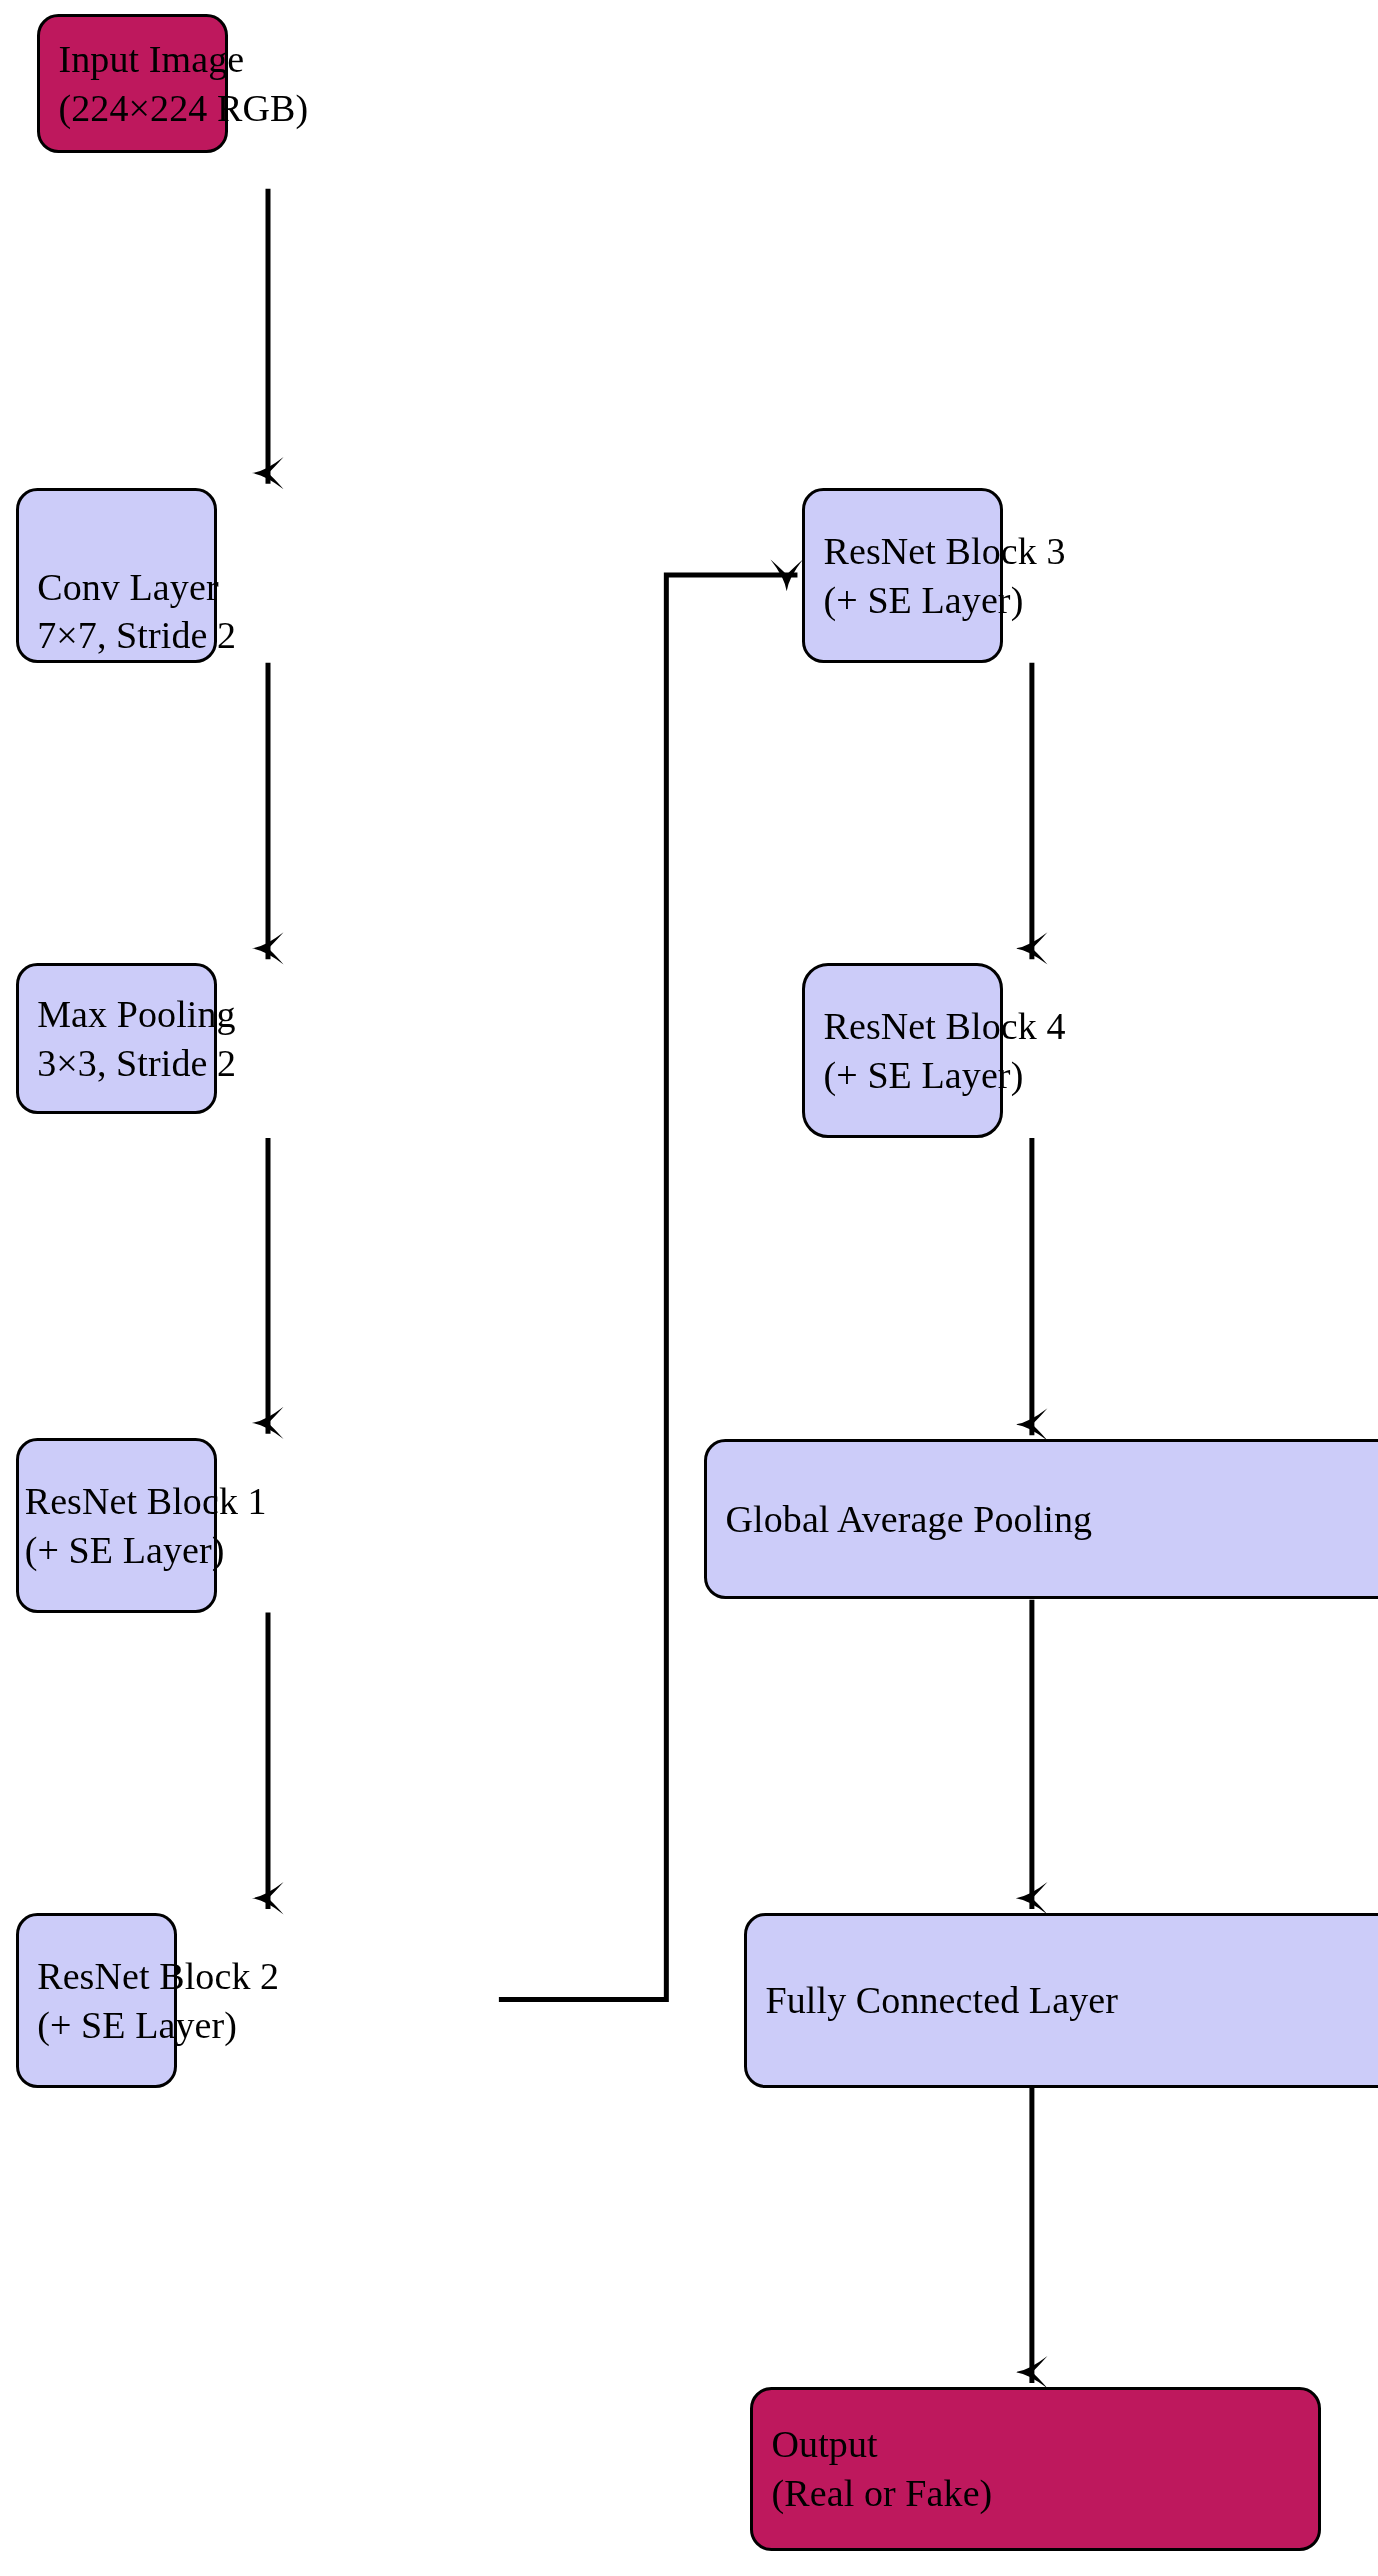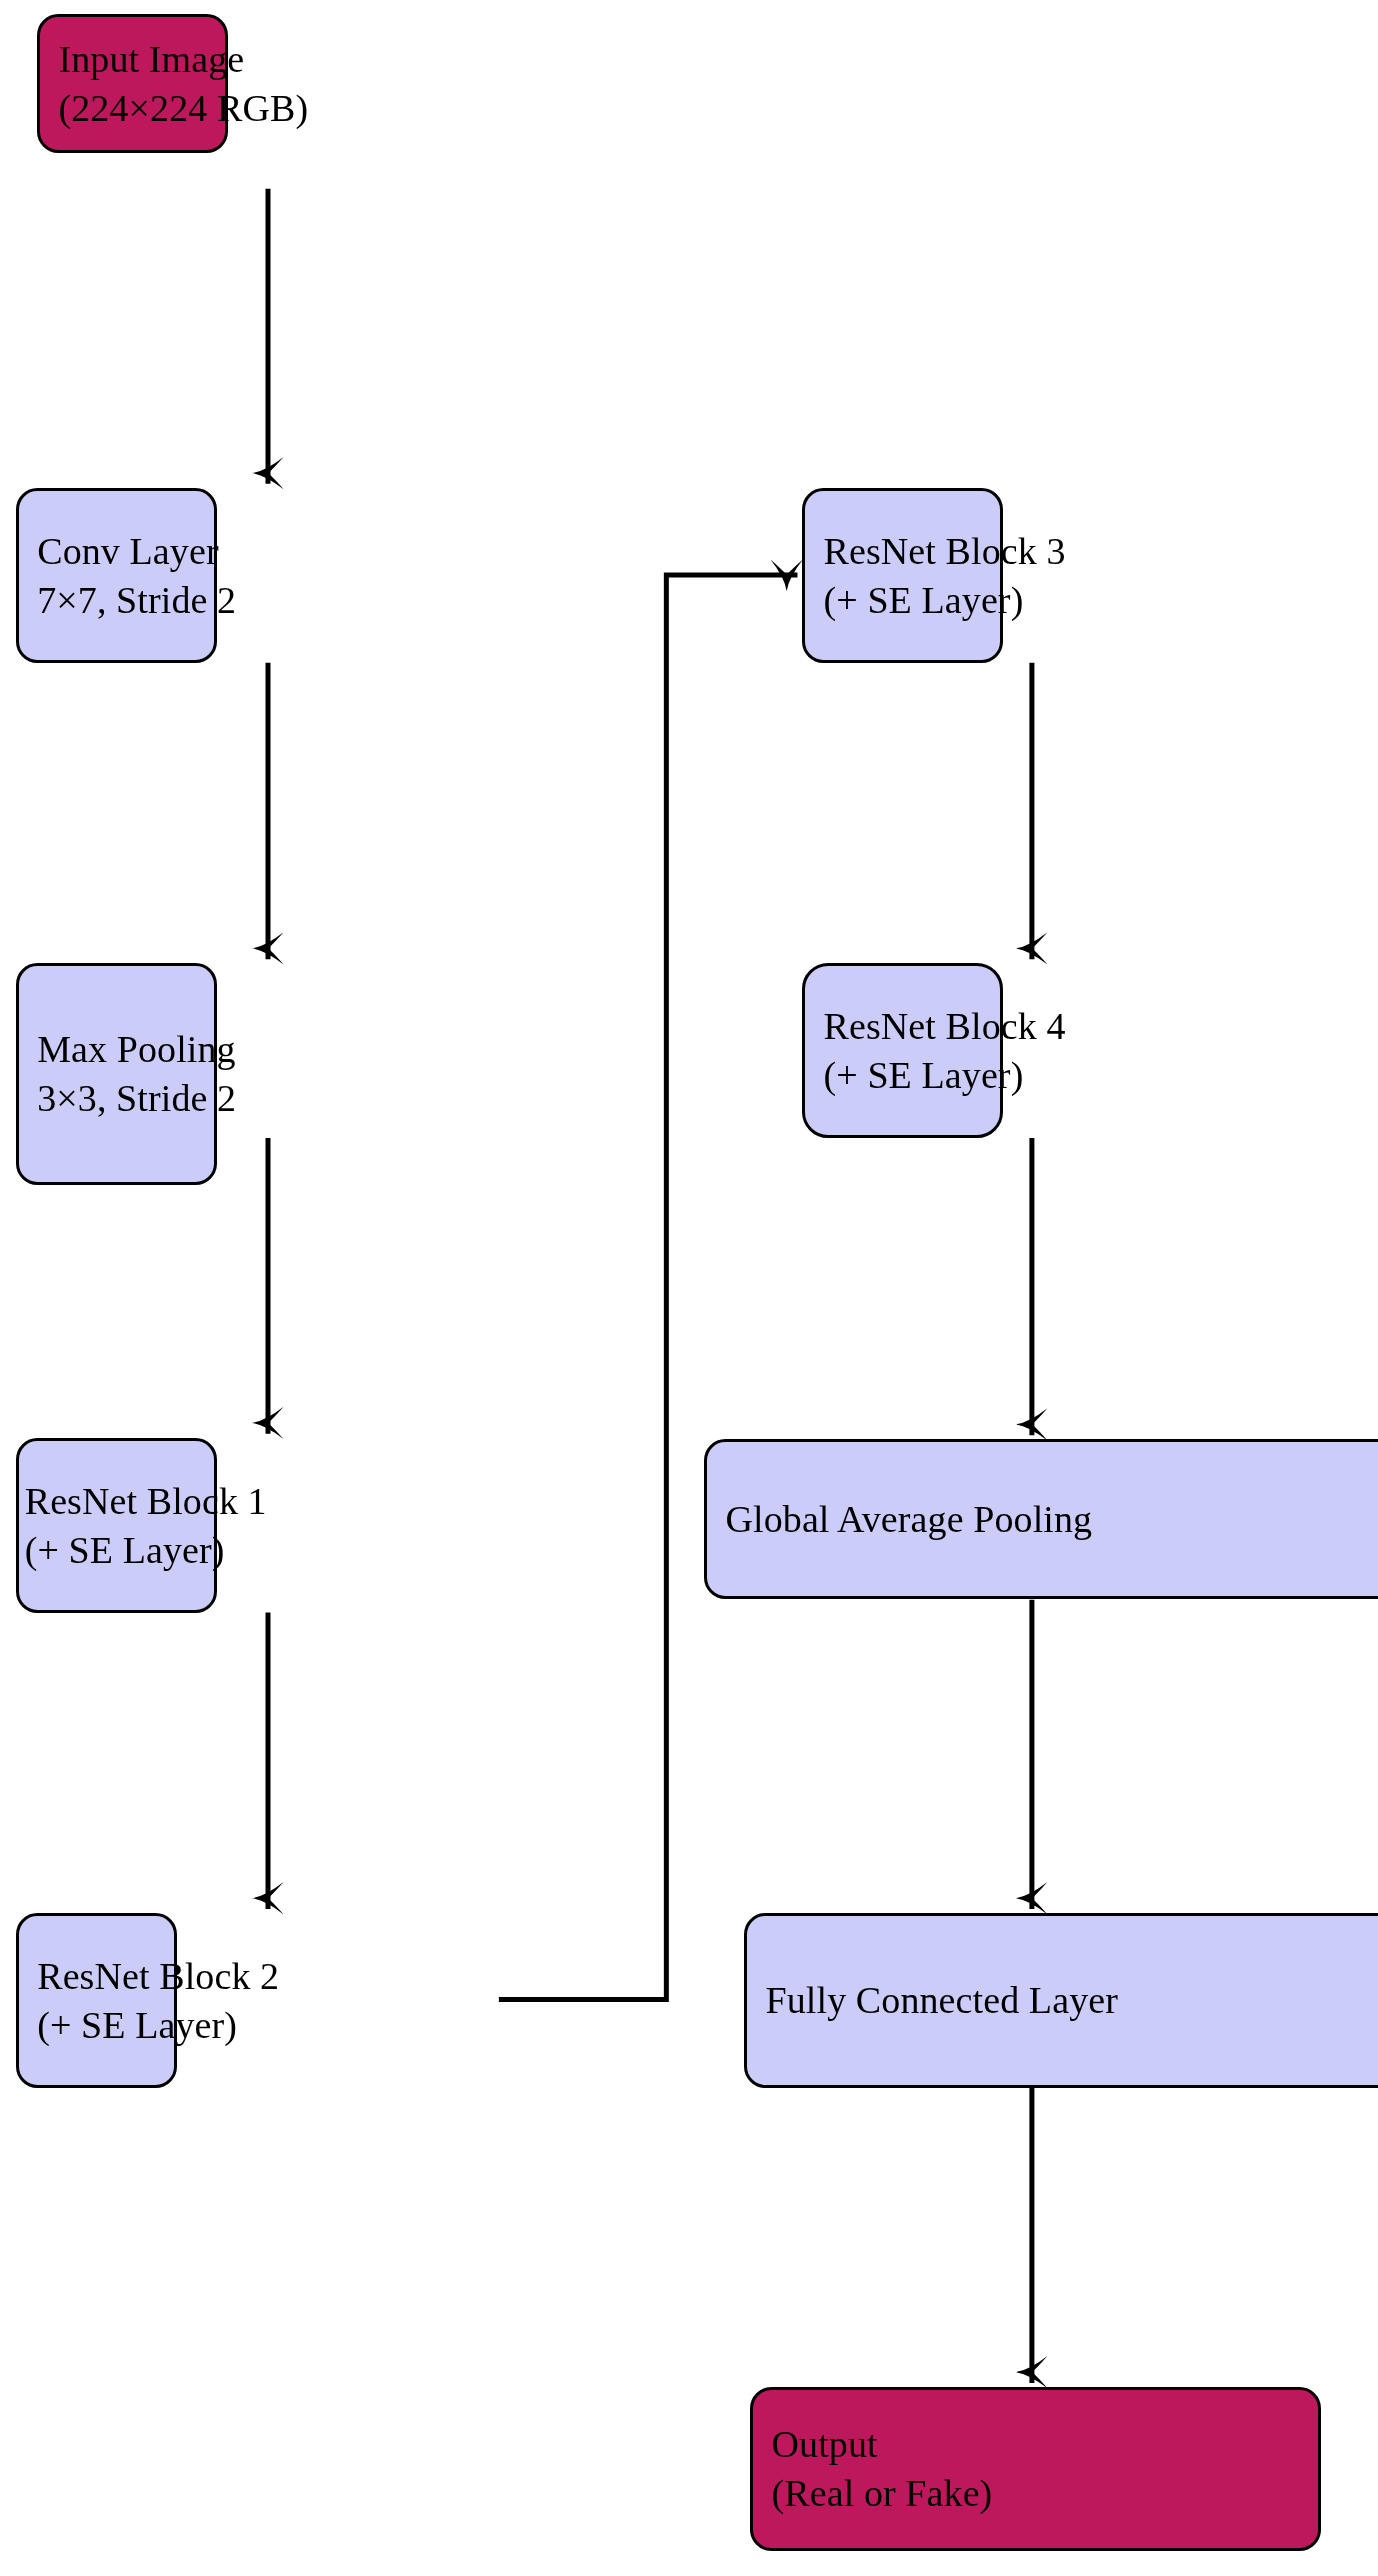--- a/index.html
+++ b/index.html
@@ -73,26 +73,26 @@
     <path d="M 1448 2245 L 1448 2679" stroke="#000000" stroke-width="7" fill="none" marker-end="url(#ah)"></path>
 
     <path d="M 1448 2930 L 1448 3344" stroke="#000000" stroke-width="7" fill="none" marker-end="url(#ah)"></path>
   </svg>
 
   <div class="node peach" style="left:37px; top:14.3px; width:191px; height:139px;">
     <span class="ln">Input Image</span>
     <span class="ln">(224×224 RGB)</span>
   </div>
 
-  <div class="node blue" style="left:15.7px; top:488px; width:201px; height:175px;">
+  <div class="node blue" style="left:15.7px; top:488px; width:201px; height:175px;justify-content:flex-end;">
     <span class="ln">Conv Layer</span>
     <span class="ln">7×7, Stride 2</span>
   </div>
 
-  <div class="node blue" style="left:15.7px; top:963px; width:201px; height:222px;">
+  <div class="node blue" style="left:15.7px; top:963px; width:201px; height:151px;">
     <span class="ln">Max Pooling</span>
     <span class="ln">3×3, Stride 2</span>
   </div>
 
   <div class="node blue" style="left:15.7px; top:1438px; width:201px; height:175px;padding-left:6px;">
     <span class="ln">ResNet Block 1</span>
     <span class="ln">(+ SE Layer)</span>
   </div>
 
   <div class="node blue" style="left:15.7px; top:1913px; width:161px; height:175px;">

